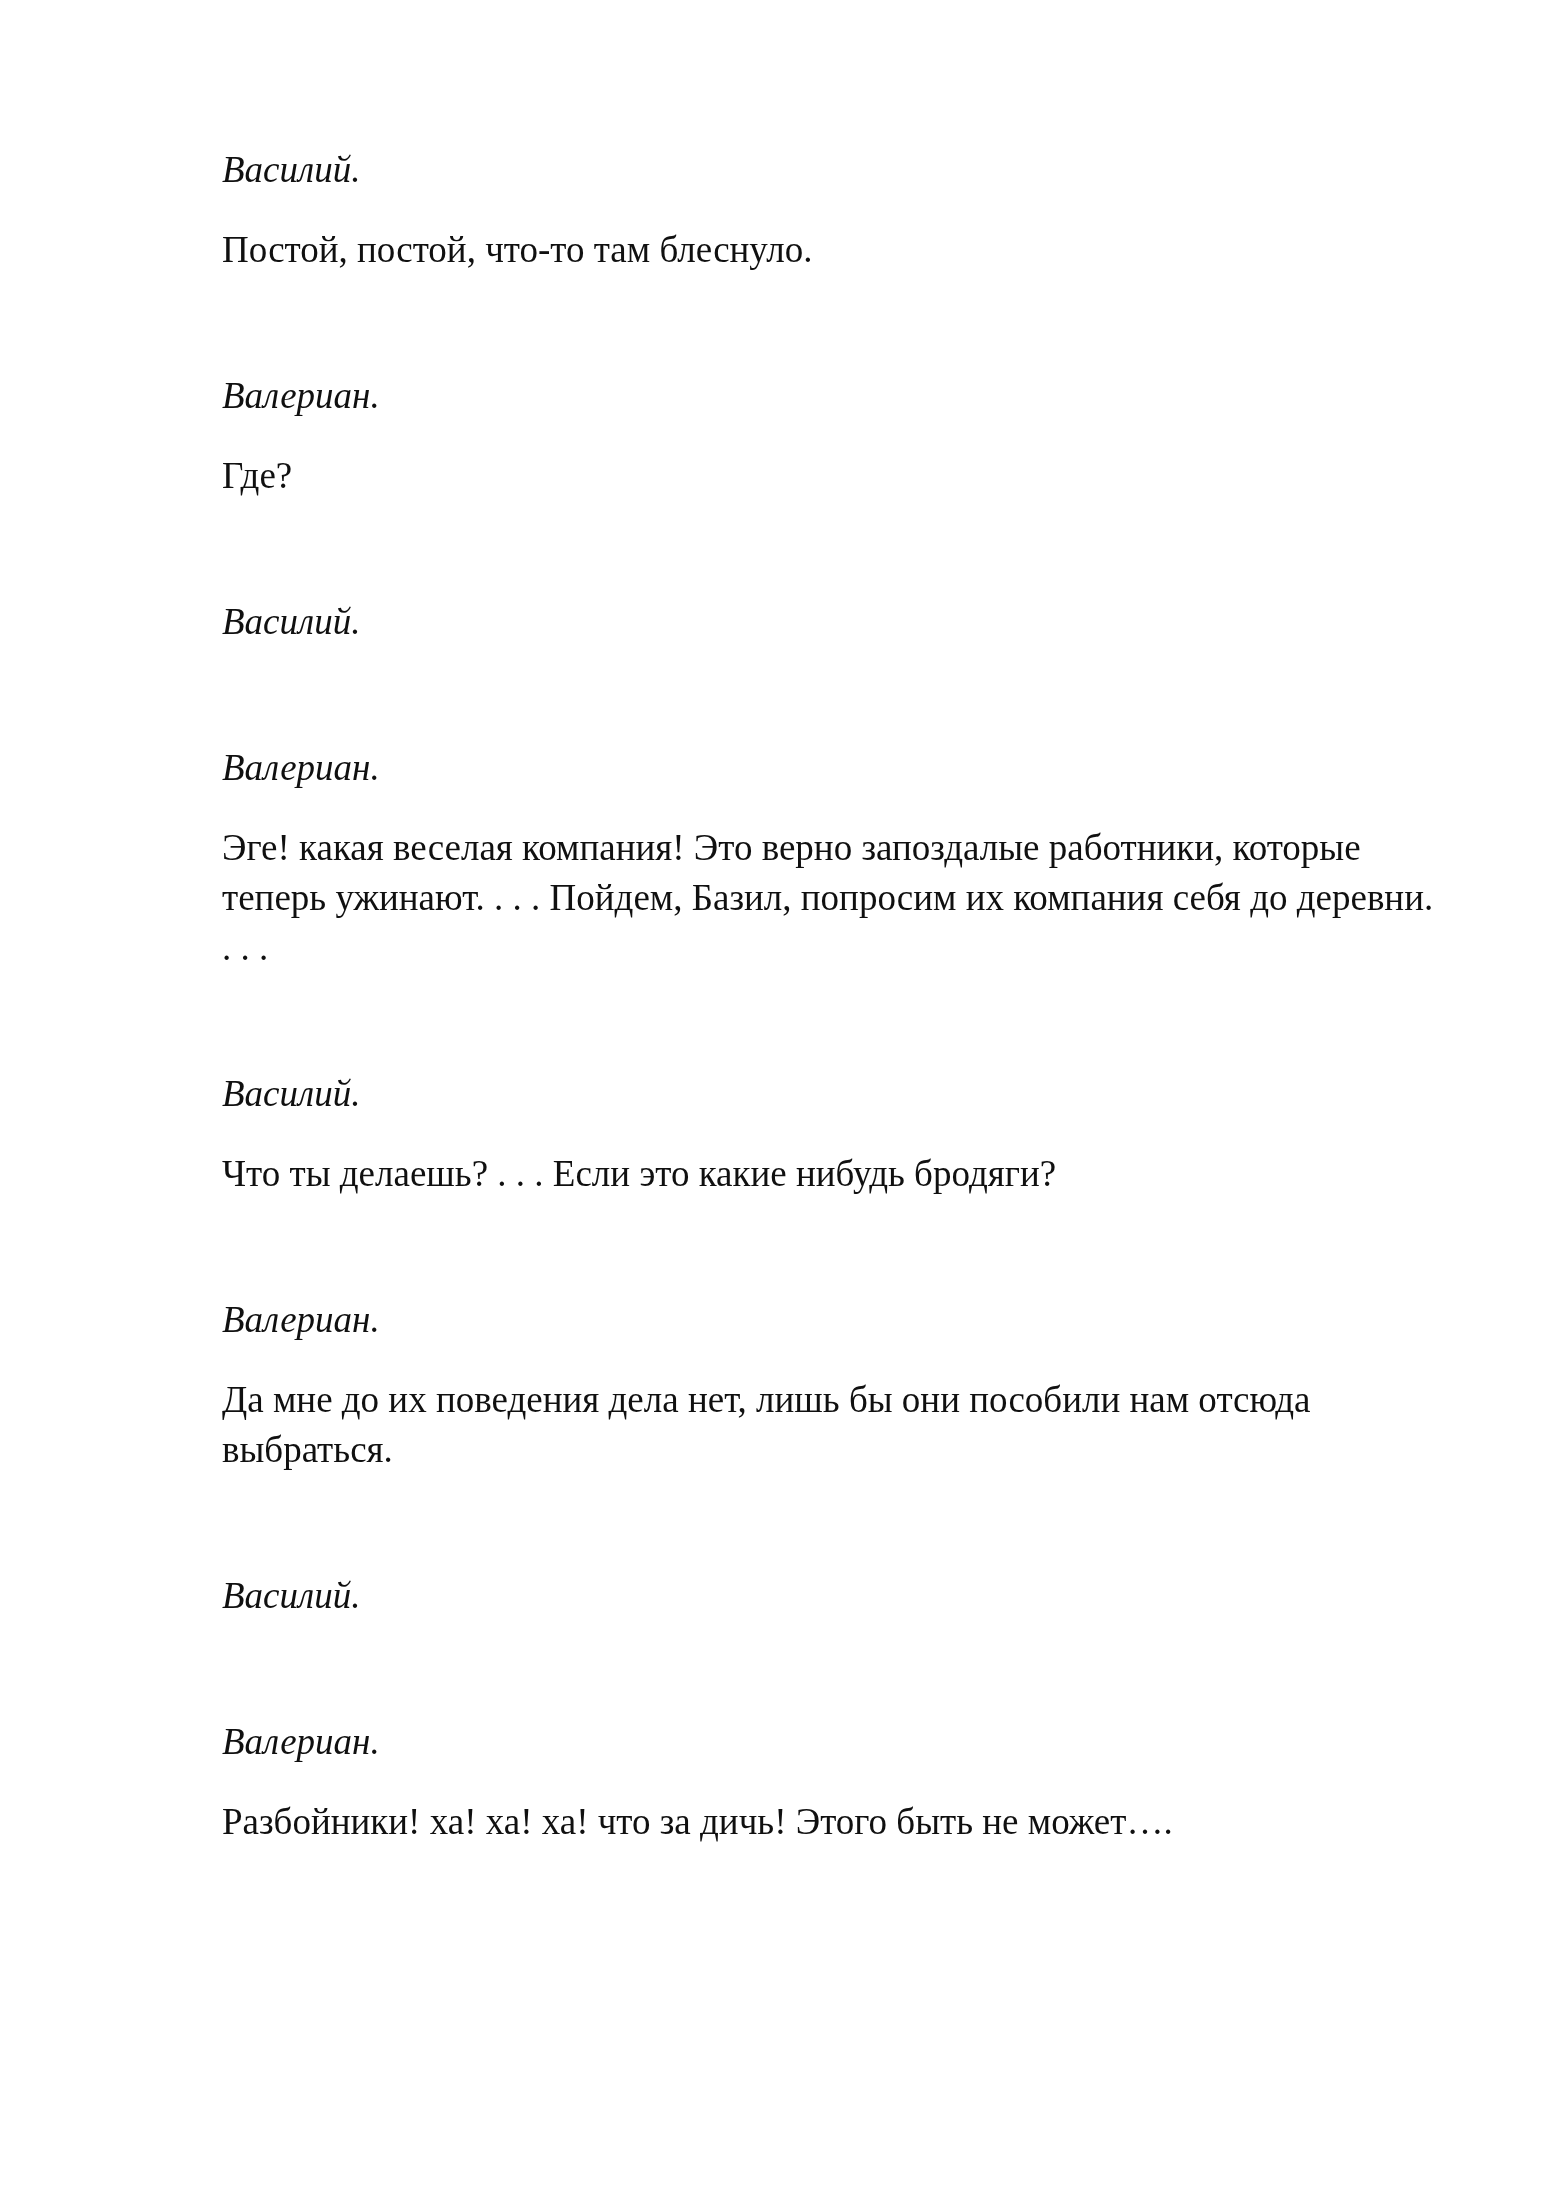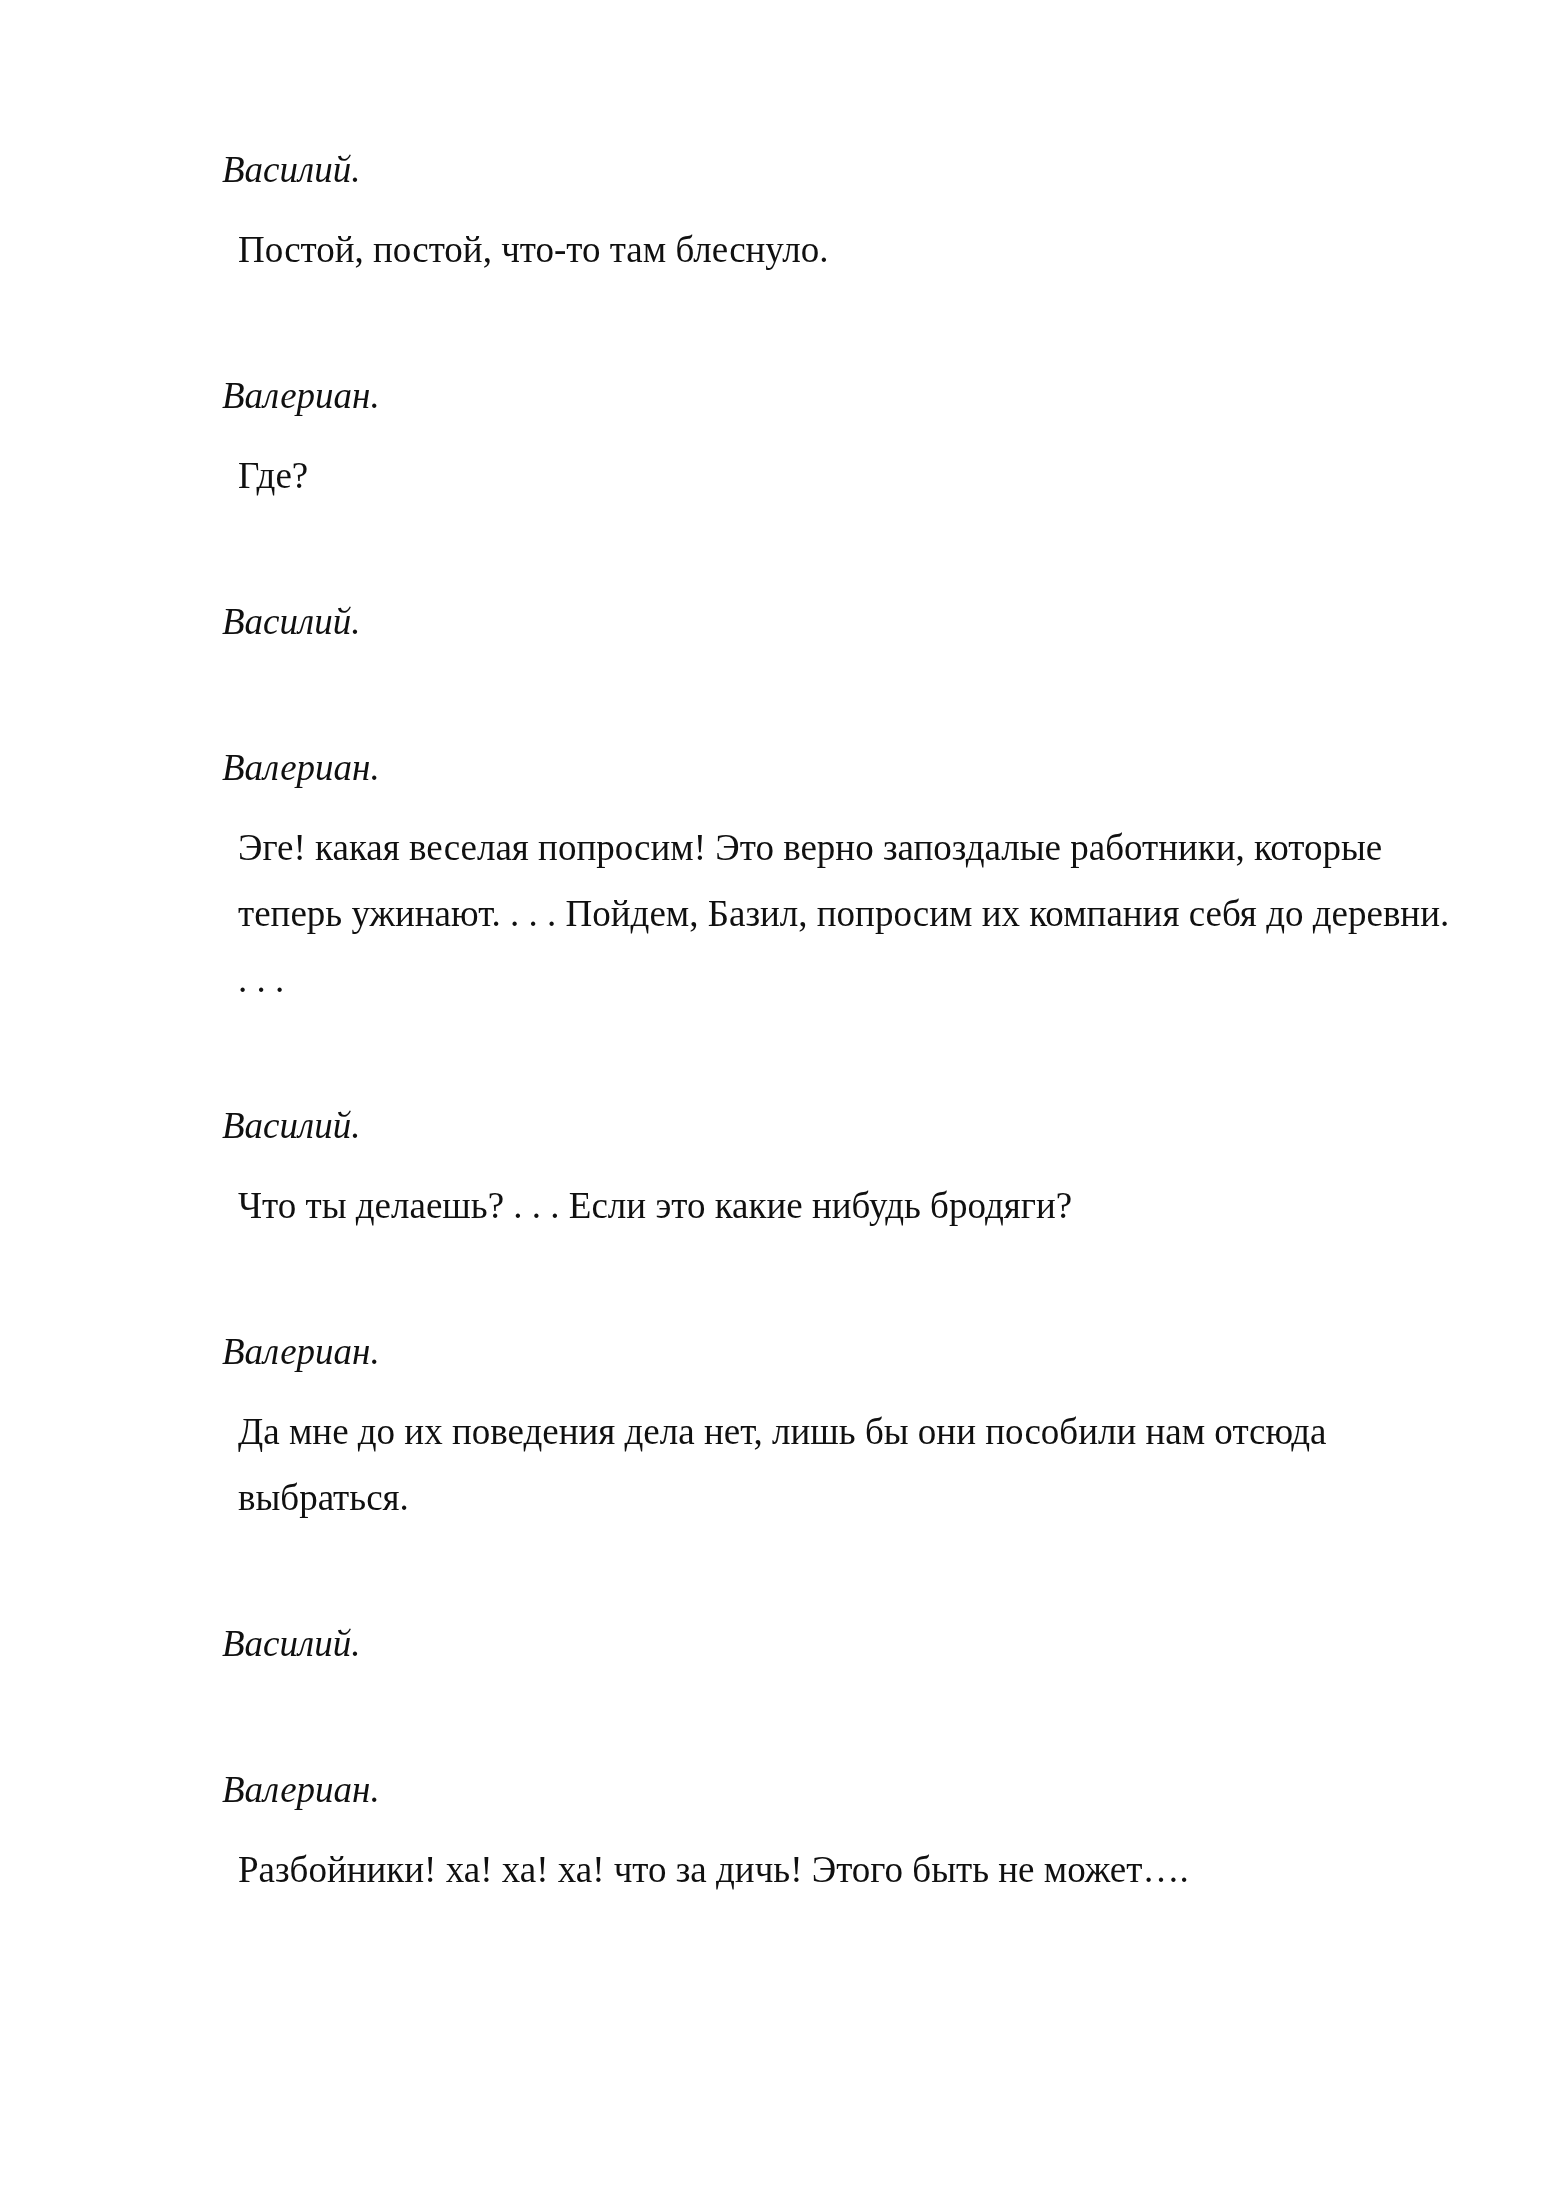--- a/index.html
+++ b/index.html
@@ -21,21 +21,21 @@
     overflow: hidden;
   }
   .speech-block {
     margin: 0 0 96px 0;
   }
   .speaker {
     font-style: italic;
     margin: 0 0 30px 0;
   }
   .line {
-    margin: 16px;
+    margin: 0;
     white-space: nowrap;
   }
 </style>
 </head>
 <body>
 
 <main class="page" style="background: rgb(255, 255, 255); color: rgb(16, 16, 16);">
   <div id="blocks">
       <section class="speech-block">
         <p class="speaker">Василий.</p>
@@ -43,21 +43,21 @@
       </section>
       <section class="speech-block">
         <p class="speaker">Валериан.</p>
         <div class="line">Где?</div>
       </section>
       <section class="speech-block">
         <p class="speaker">Василий.</p>
       </section>
       <section class="speech-block">
         <p class="speaker">Валериан.</p>
-        <div class="line">Эге! какая веселая попросим! Это верно запоздалые работники, которые</div>
+        <div class="line">Эге! какая веселая компания! Это верно запоздалые работники, которые</div>
         <div class="line">теперь ужинают. . . . Пойдем, Базил, попросим их компания себя до деревни.</div>
         <div class="line">. . .</div>
       </section>
       <section class="speech-block">
         <p class="speaker">Василий.</p>
         <div class="line">Что ты делаешь? . . . Если это какие нибудь бродяги?</div>
       </section>
       <section class="speech-block">
         <p class="speaker">Валериан.</p>
         <div class="line">Да мне до их поведения дела нет, лишь бы они пособили нам отсюда</div>

